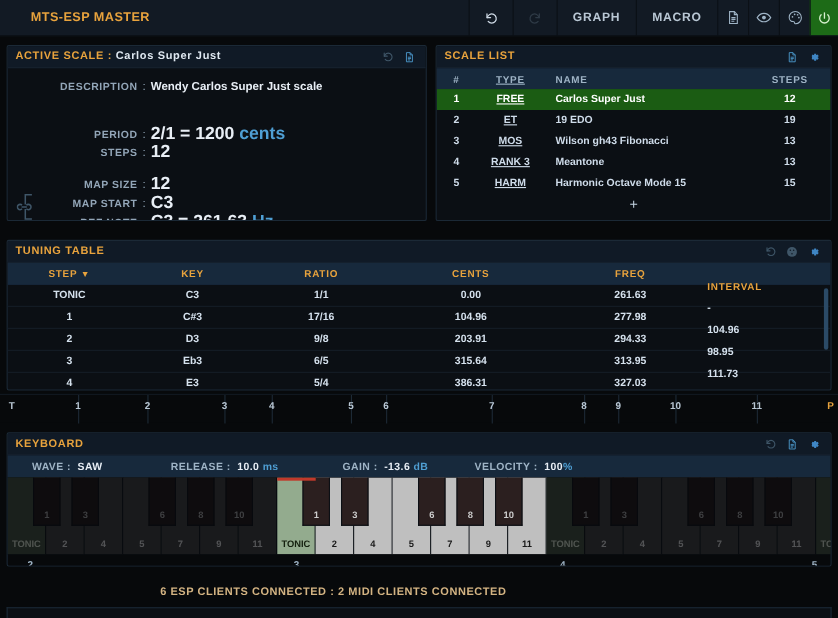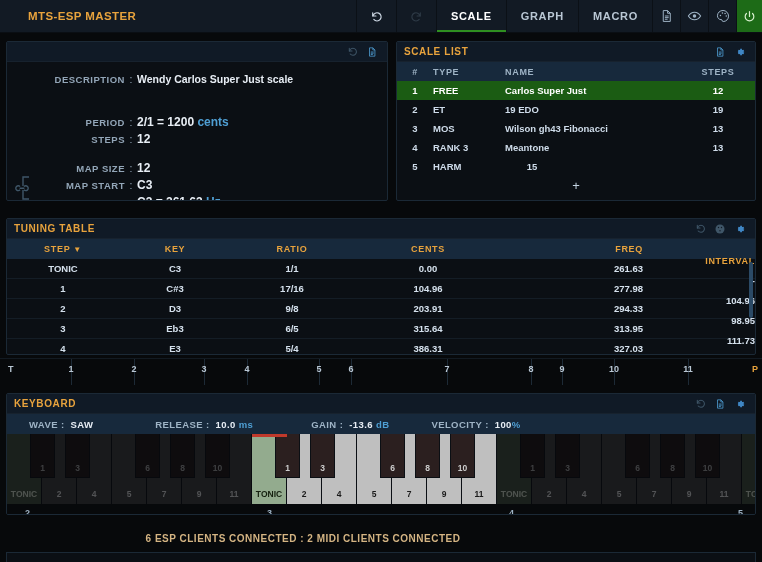--- a/index.html
+++ b/index.html
@@ -63,47 +63,47 @@
 
   
   .row1 { position: absolute; left: 6px; top: 41px; right: 6px; height: 160px; display: flex; gap: 8px; }
   .active-scale { width: 382px; }
   .scale-list { flex: 1; }
 
   .as-body { padding: 9px 0 0 0; font-size: 10.5px; }
   .as-line { display: flex; align-items: center; height: 16px; margin-bottom: 1px; }
   .as-label { width: 118px; text-align: right; color: #93a6b8; letter-spacing: .5px; font-weight: bold; font-size: 9.5px; }
   .as-colon { width: 12px; text-align: center; color: #93a6b8; }
-  .as-value { color: #e8eef5; font-weight: bold; font-size: 12px; }
+  .as-value { color: #e8eef5; font-weight: bold; font-size: 16px; }
   .as-value .unit { color: #4f9fd4; font-weight: bold; }
   .as-desc-value { color: #e8eef5; font-weight: bold; font-size: 10.5px; }
   .as-gap { height: 26px; }
   .linkwrap { position: absolute; left: 8px; top: 131px; width: 22px; height: 30px; color: #3f5668; }
 
   
   .sl-head { display: flex; height: 19px; background: #17293c; align-items: center; font-size: 9px; font-weight: bold; letter-spacing: .7px; color: #9fb4c6; }
   .sl-row { display: flex; height: 19px; align-items: center; font-size: 9.5px; font-weight: bold; color: #cfdcea; }
   .sl-row.sel { background: #1b5c13; color: #ffffff; }
   .c-num { width: 36px; text-align: center; }
-  .c-type { width: 62px; text-align: left; }
+  .c-type { width: 62px; text-align: center; text-decoration: underline; }
   .c-name { flex: 1; padding-left: 10px; }
   .c-steps { width: 74px; text-align: center; }
   .sl-add { height: 18px; display: flex; align-items: center; justify-content: center; color: #c3d2e0; font-size: 13px; }
 
   
   .row2 { position: absolute; left: 6px; top: 218px; right: 6px; height: 137px; }
   .tt-head { display: flex; height: 20px; background: #17293c; align-items: center; font-size: 9px; font-weight: bold; letter-spacing: .7px; color: #e8a33d; }
   .tt-head .sortmark { color: #e8a33d; font-size: 8px; margin-left: 3px; }
   .tt-row { display: flex; height: 20px; align-items: center; font-size: 9.5px; font-weight: bold; color: #d5e1ed; border-bottom: 1px solid #141d26; }
   .t-step { width: 112px; text-align: center; }
   .t-key { width: 112px; text-align: center; }
   .t-ratio { width: 122px; text-align: center; }
   .t-cents { width: 150px; text-align: center; }
-  .t-freq { width: 140px; text-align: right; }
-  .t-interval { flex: 1; text-align: right; margin-top: 24px; }
+  .t-freq { width: 140px; text-align: center; }
+  .t-interval { flex: 1; text-align: left; margin-top: 24px; }
   .tt-body { position: relative; height: 96px; overflow: hidden; }
   .tt-scroll { position: absolute; right: 2px; top: 3px; width: 4px; height: 56px; background: #2b4a66; border-radius: 2px; }
 
   
   .ruler { position: absolute; left: 0; top: 358px; width: 762px; height: 26px; background: #07090b; border-top: 1px solid #121a22; }
   .tick { position: absolute; top: 0; width: 1px; height: 26px; background: #1d2a36; }
   .ticklabel { position: absolute; top: 5px; font-size: 9px; font-weight: bold; color: #b9c7d4; transform: translateX(-50%); }
   .ticklabel.endl { color: #e8a33d; }
 
   
@@ -158,23 +158,20 @@
           <path d="M5.5 11 A7.6 7.6 0 1 1 7 17.4"></path>
       </svg>
     </div>
     <div class="tbtn dim">
       <svg width="13" height="13" viewBox="0 0 24 24" fill="none" stroke="currentColor" stroke-width="2.1" stroke-linecap="round">
         <path d="M19 5 V11 H13"></path>
           <path d="M18.5 11 A7.6 7.6 0 1 0 17 17.4"></path>
       </svg>
     </div>
 
-    <div class="tab active">
-      <span>SCALE</span>
-    </div>
     <div class="tab">
       <span>GRAPH</span>
     </div>
     <div class="tab">
       <span>MACRO</span>
     </div>
 
     <div class="iconbtn">
       <svg width="13" height="14" viewBox="0 0 24 24" fill="none" stroke="currentColor" stroke-width="1.8">
         <path d="M6 2h8l5 5v15H6z"></path>
@@ -202,20 +199,23 @@
         <path d="M12 3v9"></path>
           <path d="M6.4 6.4a8 8 0 1 0 11.2 0"></path>
       </svg>
     </div>
   </div>
 
   <div class="row1">
 
     <div class="panel active-scale" style="position:relative">
       <div class="panel-head">
+        <div class="panel-title">
+          <span>ACTIVE SCALE</span><span> : </span><span class="sub">Carlos Super Just</span>
+        </div>
         <div class="ph-spacer"></div>
         <div class="ph-icon">
           <svg width="11" height="11" viewBox="0 0 24 24" fill="none" stroke="currentColor" stroke-width="2.2" stroke-linecap="round">
             <path d="M5 5 V11 H11"></path>
               <path d="M5.5 11 A7.6 7.6 0 1 1 7 17.4"></path>
           </svg>
         </div>
         <div class="ph-icon blue">
           <svg width="10" height="12" viewBox="0 0 24 24" fill="none" stroke="currentColor" stroke-width="1.9">
             <path d="M6 2h8l5 5v15H6z"></path>
@@ -330,20 +330,21 @@
       </div>
       <div class="sl-row">
         <div class="c-num">4</div>
         <div class="c-type">RANK 3</div>
         <div class="c-name">Meantone</div>
         <div class="c-steps">13</div>
       </div>
       <div class="sl-row">
         <div class="c-num">5</div>
         <div class="c-type">HARM</div>
+        <div class="c-name">Harmonic Octave Mode 15</div>
         <div class="c-steps">15</div>
       </div>
 
       <div class="sl-add">+</div>
     </div>
   </div>
 
   <div class="row2">
     <div class="panel" style="height:137px">
       <div class="panel-head">

